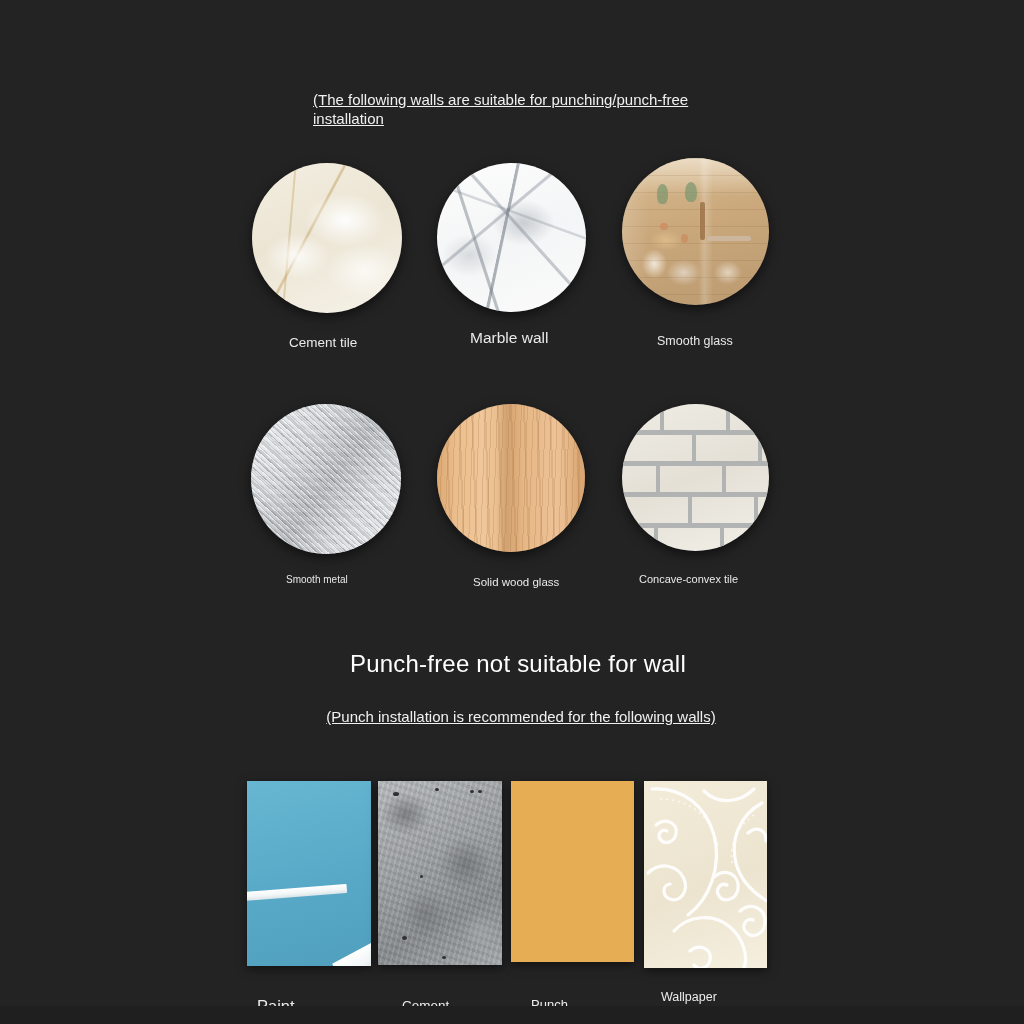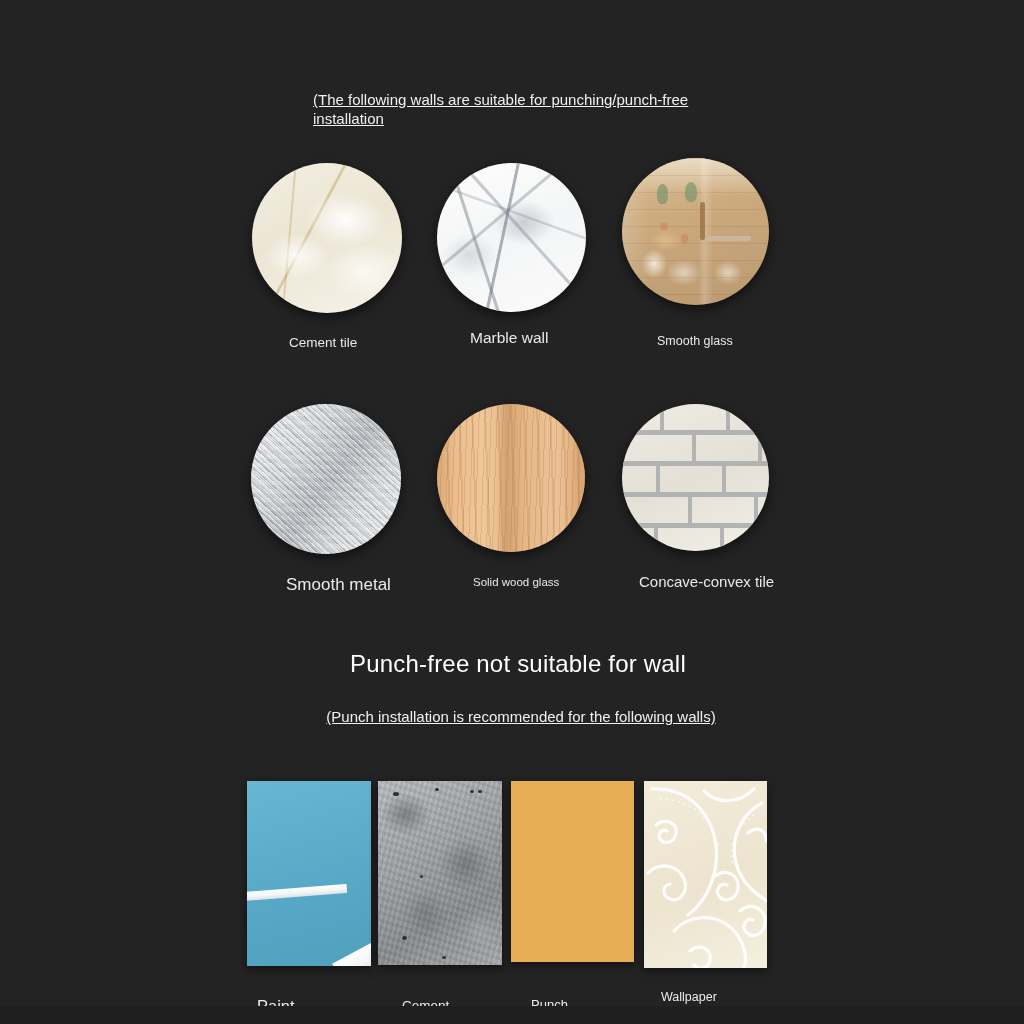--- a/index.html
+++ b/index.html
@@ -239,21 +239,21 @@
       <div class="glass-shelf" style="left:58%; top:53%; width:30%; height:3.5%;"></div>
       <div class="glass-rod" style="left:26%; top:44%; width:5%; height:5%; border-radius:50%; background:rgba(205,140,95,.8);"></div>
       <div class="glass-rod" style="left:40%; top:52%; width:5%; height:6%; border-radius:50%; background:rgba(200,140,95,.75);"></div>
     </div>
   </div>
   <div class="cap" style="left:657px; top:334px; font-size:12.5px;">Smooth glass</div>
 
   <div class="circle" style="left:251px; top:404px; width:150px; height:150px;">
     <div class="tex tex-metal"></div>
   </div>
-  <div class="cap" style="left:286px; top:574px; font-size:17px;">Smooth metal</div>
+  <div class="cap" style="left:286px; top:574px; font-size:10px;">Smooth metal</div>
 
   <div class="circle" style="left:437px; top:404px; width:148px; height:148px;">
     <div class="tex tex-wood"></div>
   </div>
   <div class="cap" style="left:473px; top:575px; font-size:11.5px;">Solid wood glass</div>
 
   <div class="circle" style="left:622px; top:404px; width:147px; height:147px;">
     <div class="tex tex-brick"></div>
     <div class="brick-grid">
       <div class="brick-cell" style="left:-20px; top:0;    width:62px;  height:26px;"></div>
@@ -264,21 +264,21 @@
       <div class="brick-cell" style="left:-24px; top:62px; width:62px;  height:26px;"></div>
       <div class="brick-cell" style="left:38px;  top:62px; width:66px;  height:26px;"></div>
       <div class="brick-cell" style="left:104px; top:62px; width:66px;  height:26px;"></div>
       <div class="brick-cell" style="left:4px;   top:93px; width:66px;  height:26px;"></div>
       <div class="brick-cell" style="left:70px;  top:93px; width:66px;  height:26px;"></div>
       <div class="brick-cell" style="left:-26px; top:124px;width:62px;  height:26px;"></div>
       <div class="brick-cell" style="left:36px;  top:124px;width:66px;  height:26px;"></div>
       <div class="brick-cell" style="left:102px; top:124px;width:66px;  height:26px;"></div>
     </div>
   </div>
-  <div class="cap" style="left:639px; top:573px; font-size:15px;">Concave-convex tile</div>
+  <div class="cap" style="left:639px; top:573px; font-size:11px;">Concave-convex tile</div>
 
   <div class="sec-title" id="title-2">Punch-free not suitable for wall</div>
 
   <div class="sec-sub" id="sub-2">(Punch installation is recommended for the following walls)</div>
 
   <div class="rect" style="left:247px; top:781px; width:124px; height:185px;">
     <div class="tex tex-paint"></div>
     <div class="paint-strip" style="left:-4px; top:107px; width:104px; height:9px; transform:rotate(-4.5deg);"></div>
     <div class="paint-strip" style="left:88px; top:168px; width:56px; height:26px; transform:rotate(-28deg); border-radius:0;"></div>
   </div>

